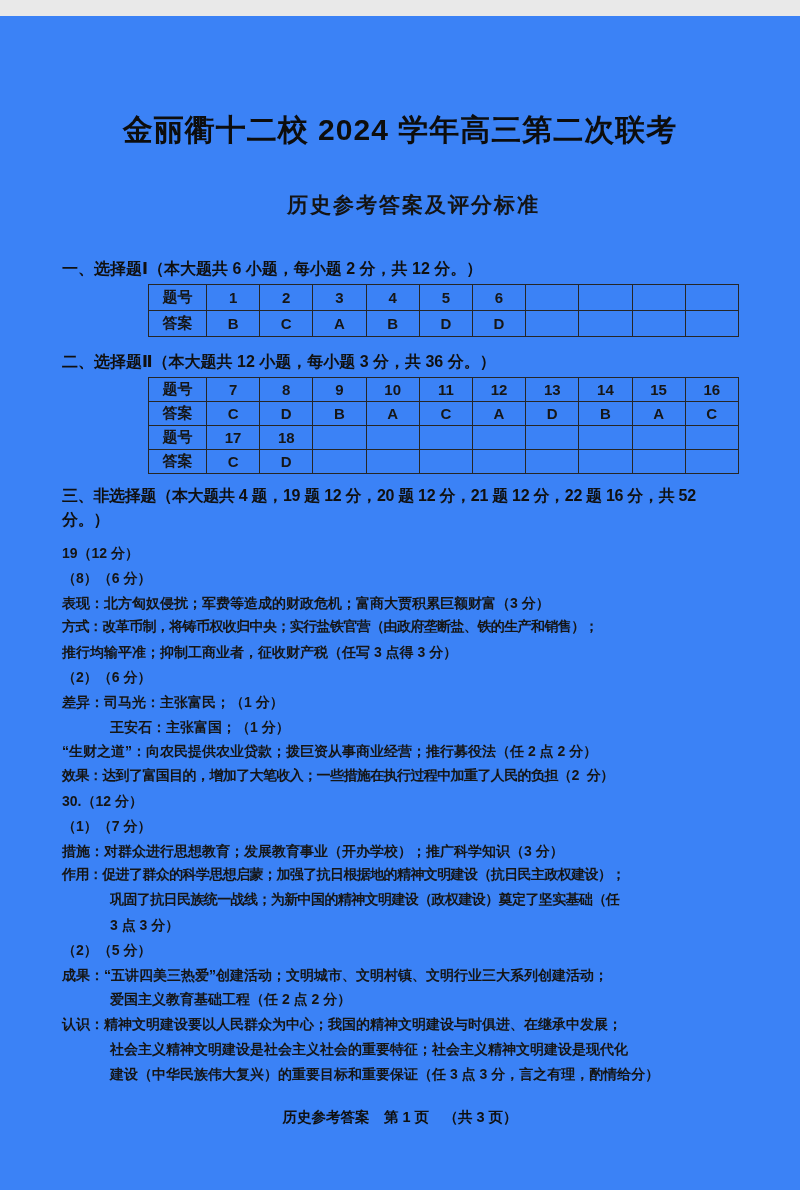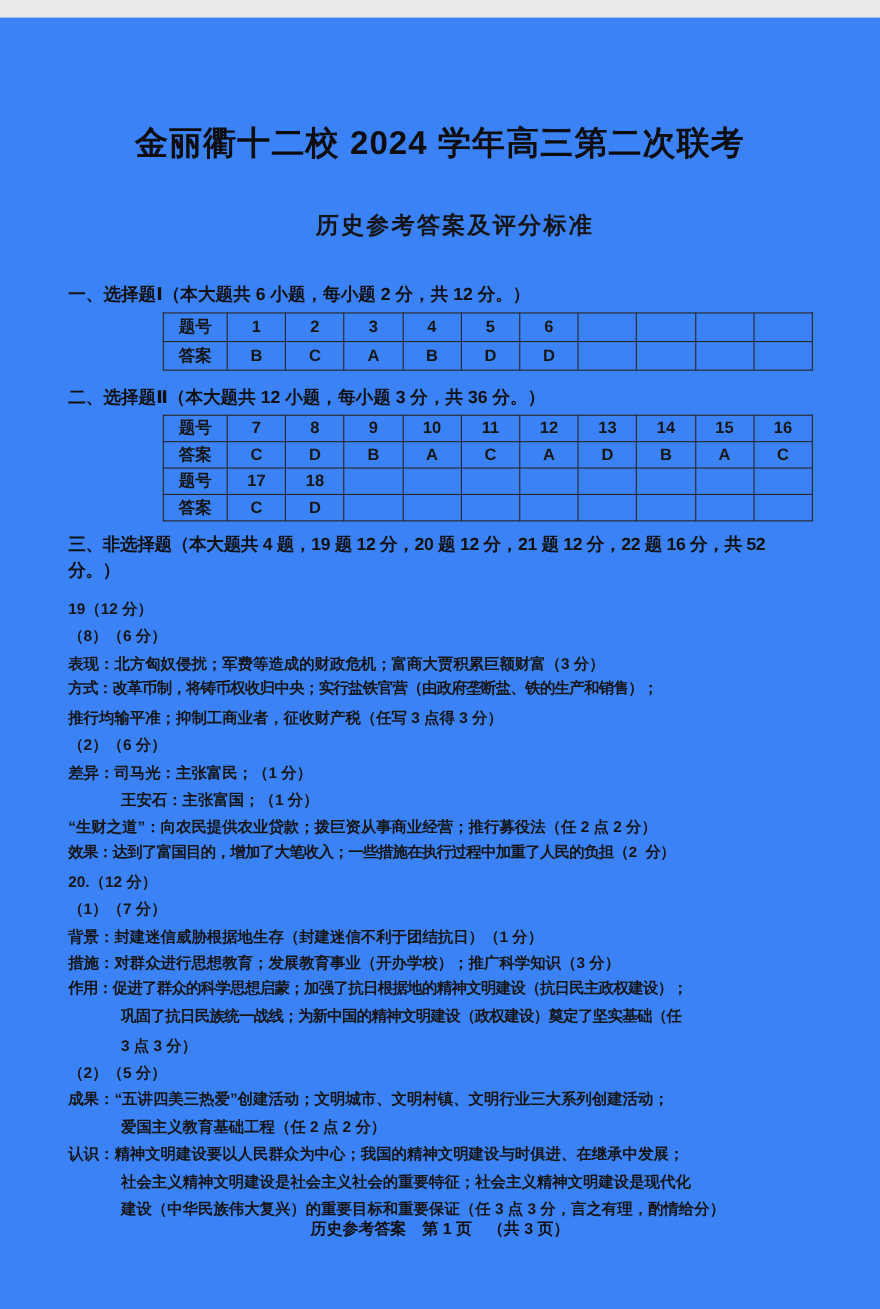--- a/index.html
+++ b/index.html
@@ -216,23 +216,22 @@
       <div class="bodyline">19（12 分）</div>
       <div class="bodyline">（8）（6 分）</div>
       <div class="bodyline">表现：北方匈奴侵扰；军费等造成的财政危机；富商大贾积累巨额财富（3 分）</div>
       <div class="bodyline tight">方式：改革币制，将铸币权收归中央；实行盐铁官营（由政府垄断盐、铁的生产和销售）；</div>
       <div class="bodyline">推行均输平准；抑制工商业者，征收财产税（任写 3 点得 3 分）</div>
       <div class="bodyline">（2）（6 分）</div>
       <div class="bodyline">差异：司马光：主张富民；（1 分）</div>
       <div class="bodyline ind">王安石：主张富国；（1 分）</div>
       <div class="bodyline">“生财之道”：向农民提供农业贷款；拨巨资从事商业经营；推行募役法（任 2 点 2 分）</div>
       <div class="bodyline tight">效果：达到了富国目的，增加了大笔收入；一些措施在执行过程中加重了人民的负担（2 分）</div>
-      <div class="bodyline">20.（12 分）</div>
+      <div class="bodyline">30.（12 分）</div>
       <div class="bodyline">（1）（7 分）</div>
-      <div class="bodyline">背景：封建迷信威胁根据地生存（封建迷信不利于团结抗日）（1 分）</div>
       <div class="bodyline">措施：对群众进行思想教育；发展教育事业（开办学校）；推广科学知识（3 分）</div>
       <div class="bodyline tight">作用：促进了群众的科学思想启蒙；加强了抗日根据地的精神文明建设（抗日民主政权建设）；</div>
       <div class="bodyline ind tight">巩固了抗日民族统一战线；为新中国的精神文明建设（政权建设）奠定了坚实基础（任</div>
       <div class="bodyline ind">3 点 3 分）</div>
       <div class="bodyline">（2）（5 分）</div>
       <div class="bodyline">成果：“五讲四美三热爱”创建活动；文明城市、文明村镇、文明行业三大系列创建活动；</div>
       <div class="bodyline ind">爱国主义教育基础工程（任 2 点 2 分）</div>
       <div class="bodyline">认识：精神文明建设要以人民群众为中心；我国的精神文明建设与时俱进、在继承中发展；</div>
       <div class="bodyline ind">社会主义精神文明建设是社会主义社会的重要特征；社会主义精神文明建设是现代化</div>
       <div class="bodyline ind">建设（中华民族伟大复兴）的重要目标和重要保证（任 3 点 3 分，言之有理，酌情给分）</div>

